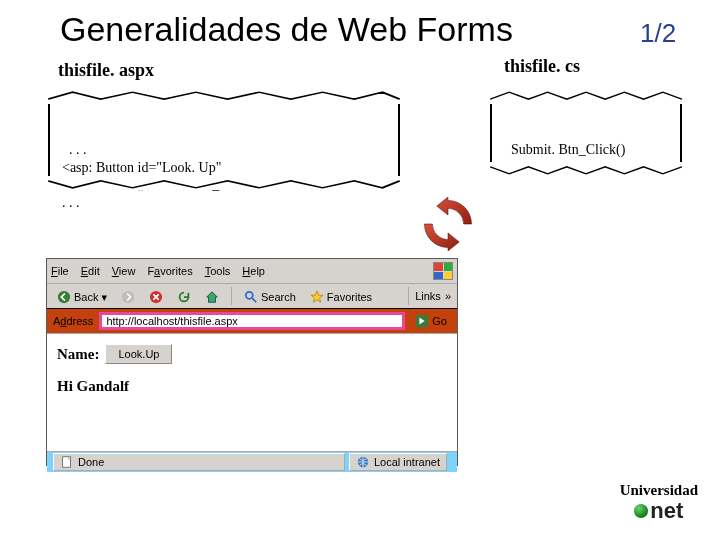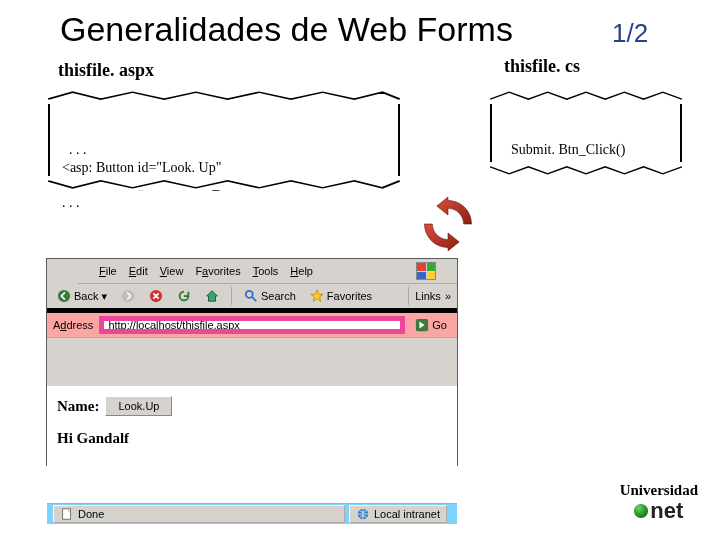--- a/index.html
+++ b/index.html
@@ -16,21 +16,21 @@
     position: absolute;
     top: 10px;
     left: 60px;
     font-size: 34px;
     font-family: Verdana, sans-serif;
     color: #000;
   }
   .pagenum {
     position: absolute;
     top: 18px;
-    left: 612px;
+    left: 640px;
     font-size: 26px;
     color: #2a3f8f;
     font-family: Verdana, sans-serif;
   }
   .file-label {
     position: absolute;
     font-family: "Comic Sans MS", cursive;
     font-weight: bold;
     font-size: 18px;
     color: #000;
@@ -90,43 +90,42 @@
     height: 208px;
     border: 1px solid #5b5b5b;
     background: #d6d3ce;
     font-family: Tahoma, sans-serif;
     font-size: 11px;
   }
   .menubar {
     display: flex;
     align-items: center;
     gap: 12px;
-    padding: 3px 21px;
+    padding: 3px 4px;
     border-bottom: 1px solid #aaa;
     background: #d6d3ce;
-    margin-left: 31px;
   }
   .menubar span { color: #000; }
   .menubar span u { text-decoration: underline; }
   .winlogo {
     margin-left: auto;
     width: 20px; height: 18px;
     background:
       linear-gradient(#d43 0 0) 0 0/9px 8px no-repeat,
       linear-gradient(#3a3 0 0) 10px 0/9px 8px no-repeat,
       linear-gradient(#36c 0 0) 0 9px/9px 8px no-repeat,
       linear-gradient(#fc3 0 0) 10px 9px/9px 8px no-repeat;
     border: 1px solid #888;
   }
   .toolbar {
     display: flex;
-    align-items: center;
+    align-items: flex-end;
     gap: 6px;
     padding: 3px 6px;
-    border-bottom: 5px solid #000000;
+    border-bottom: 1px solid #000000;
     background: #d6d3ce;
   }
   .tbtn {
     display: inline-flex;
     align-items: center;
     gap: 3px;
     padding: 1px 4px;
     color: #000;
   }
   .toolbar .sep {
@@ -139,41 +138,40 @@
     display: flex;
     align-items: center;
     gap: 4px;
   }
   .addrbar {
     display: flex;
     align-items: center;
     gap: 6px;
     padding: 3px 6px;
     border-bottom: 1px solid #aaa;
-    background: #fca5a5;
+    background: #c2410c;
     justify-content: space-between;
   }
   .addrinput {
     flex: 1;
     height: 18px;
     background: #fff;
-    border: 5px solid #ec4899;
+    border: 3px solid #ec4899;
     font-size: 11px;
     padding: 1px 4px;
     font-family: Tahoma, sans-serif;
   }
   .content {
     background: #fff;
     height: 118px;
     padding: 10px 10px;
     border-bottom: 1px solid #aaa;
     font-family: "Times New Roman", serif;
     font-size: 15px;
     color: #000;
-    margin-top: 48px;
   }
   .content .row1 { display: flex; align-items: center; gap: 6px; }
   .content input[type=text] {
     width: 130px;
     height: 18px;
     font-size: 12px;
     border: 1px solid #7a7a7a;
     padding: 0 4px;
     font-family: Tahoma, sans-serif;
   }

